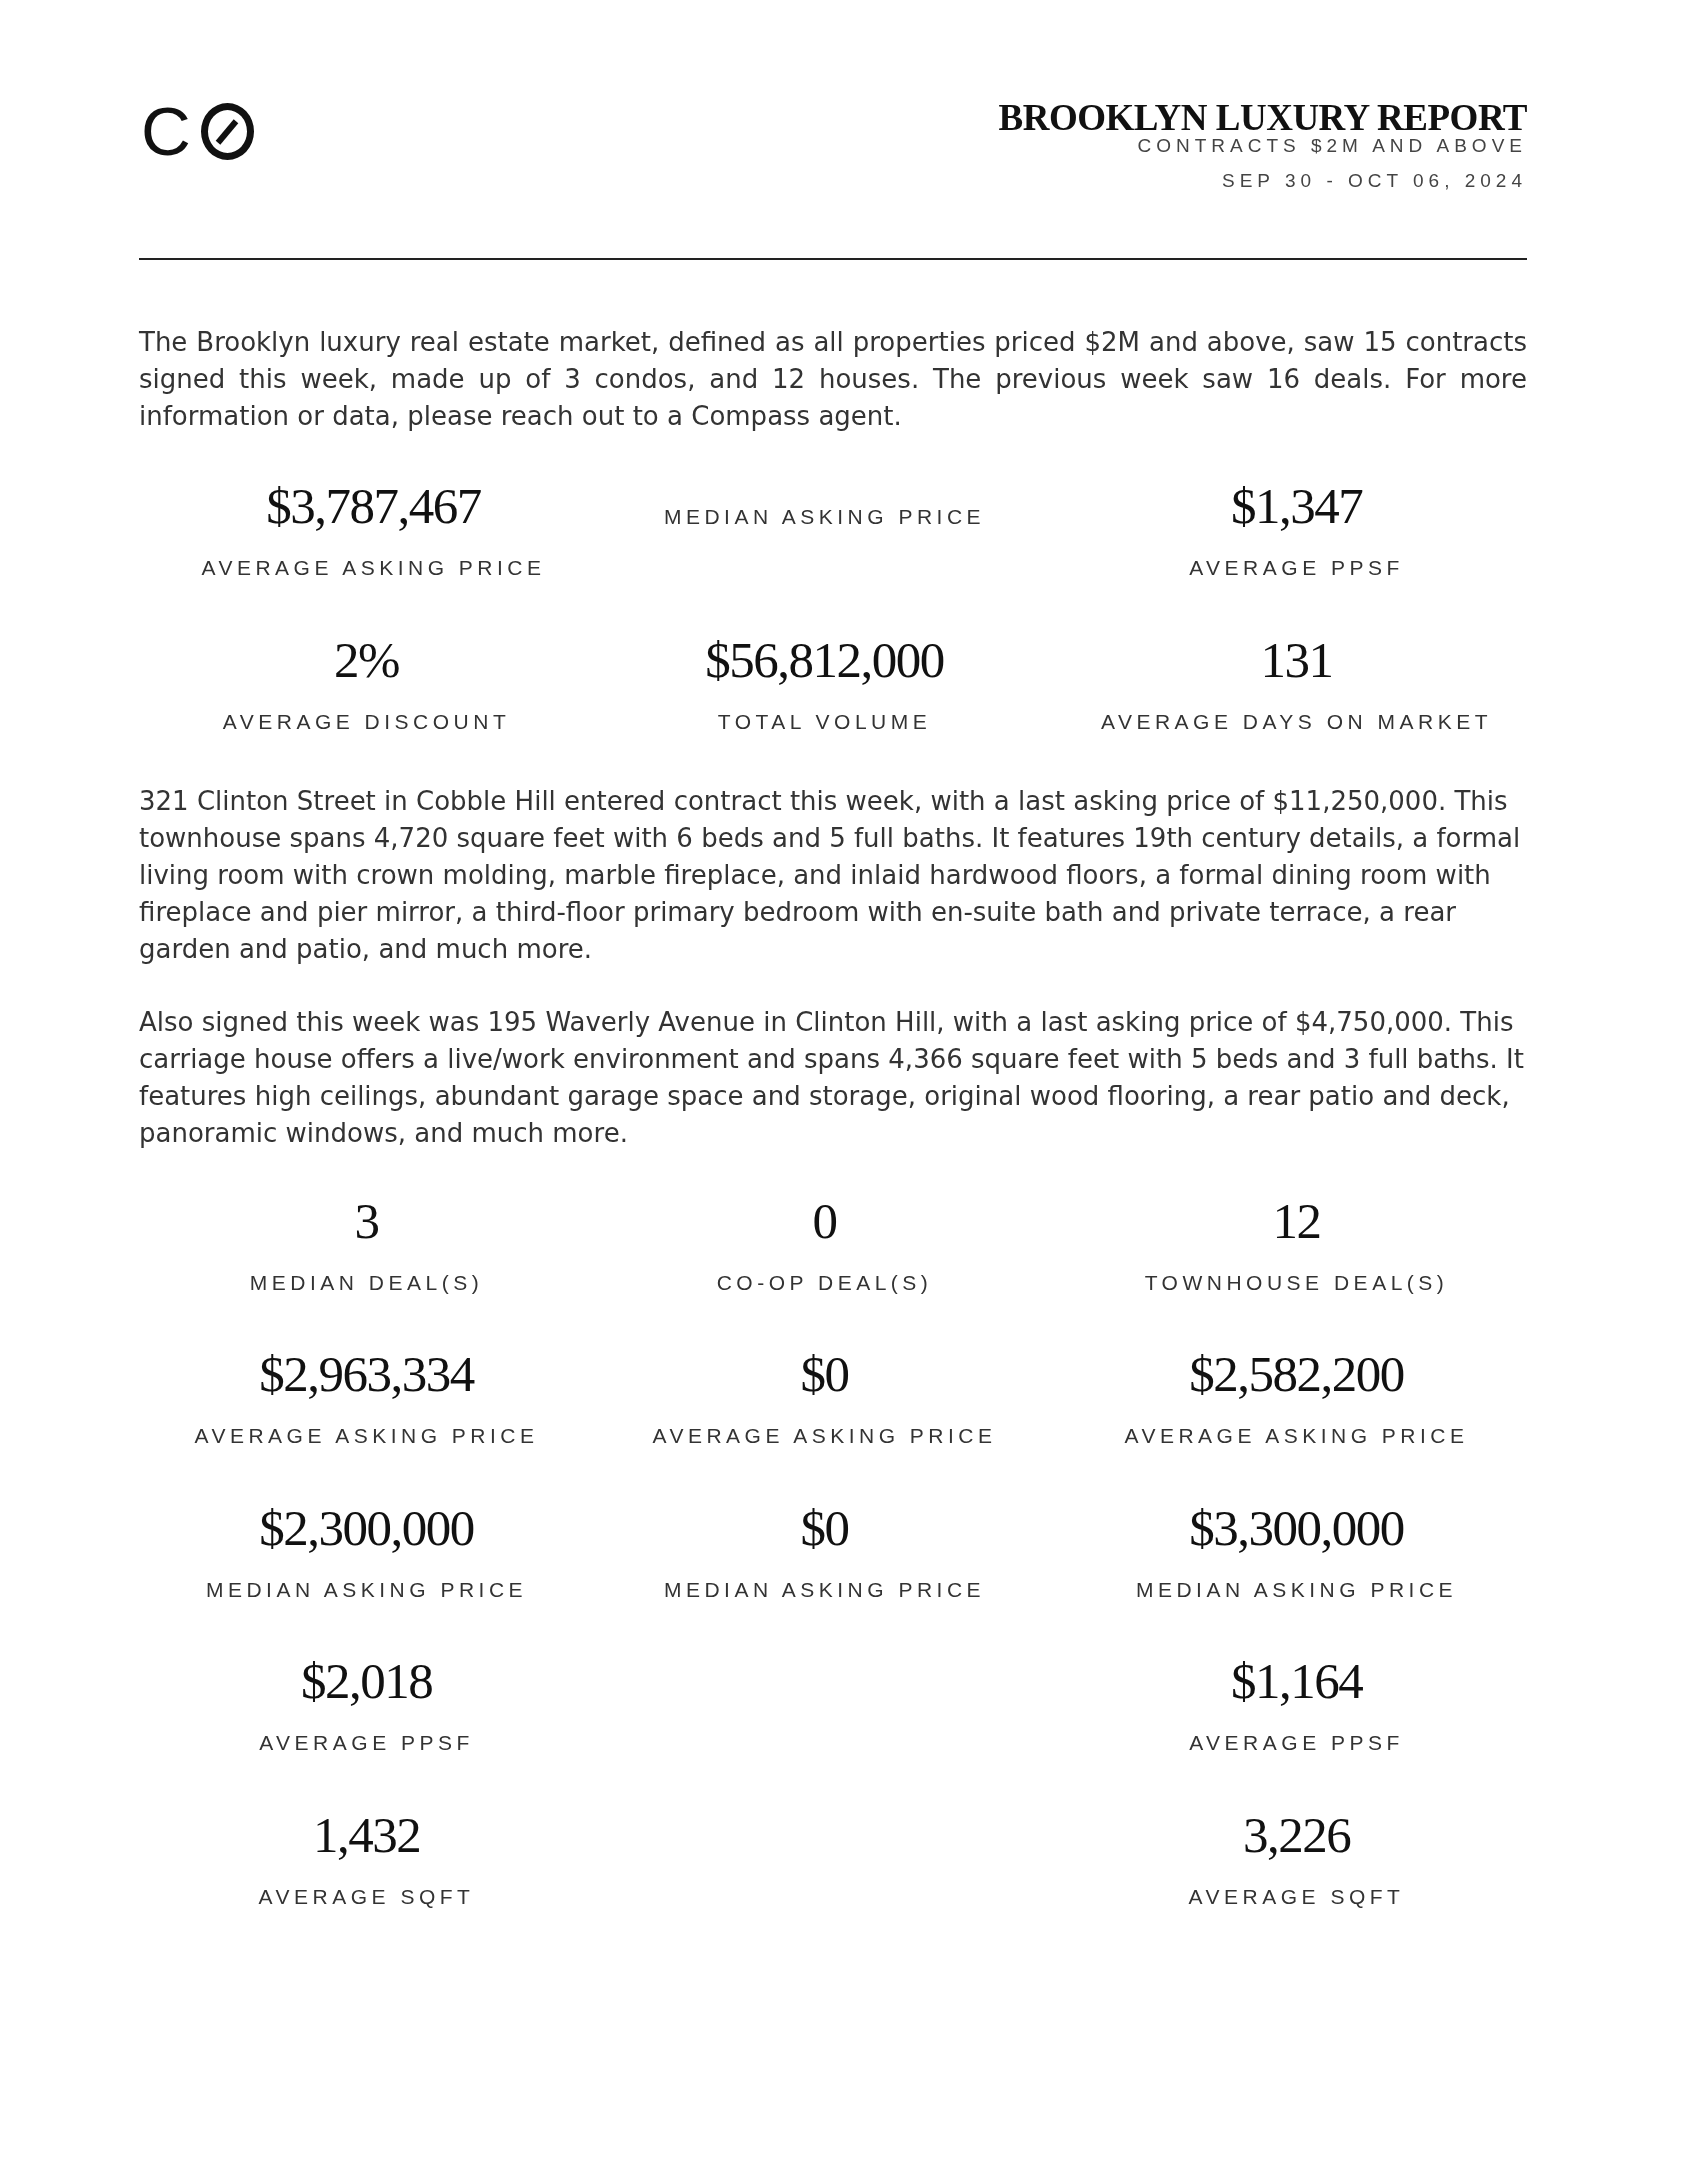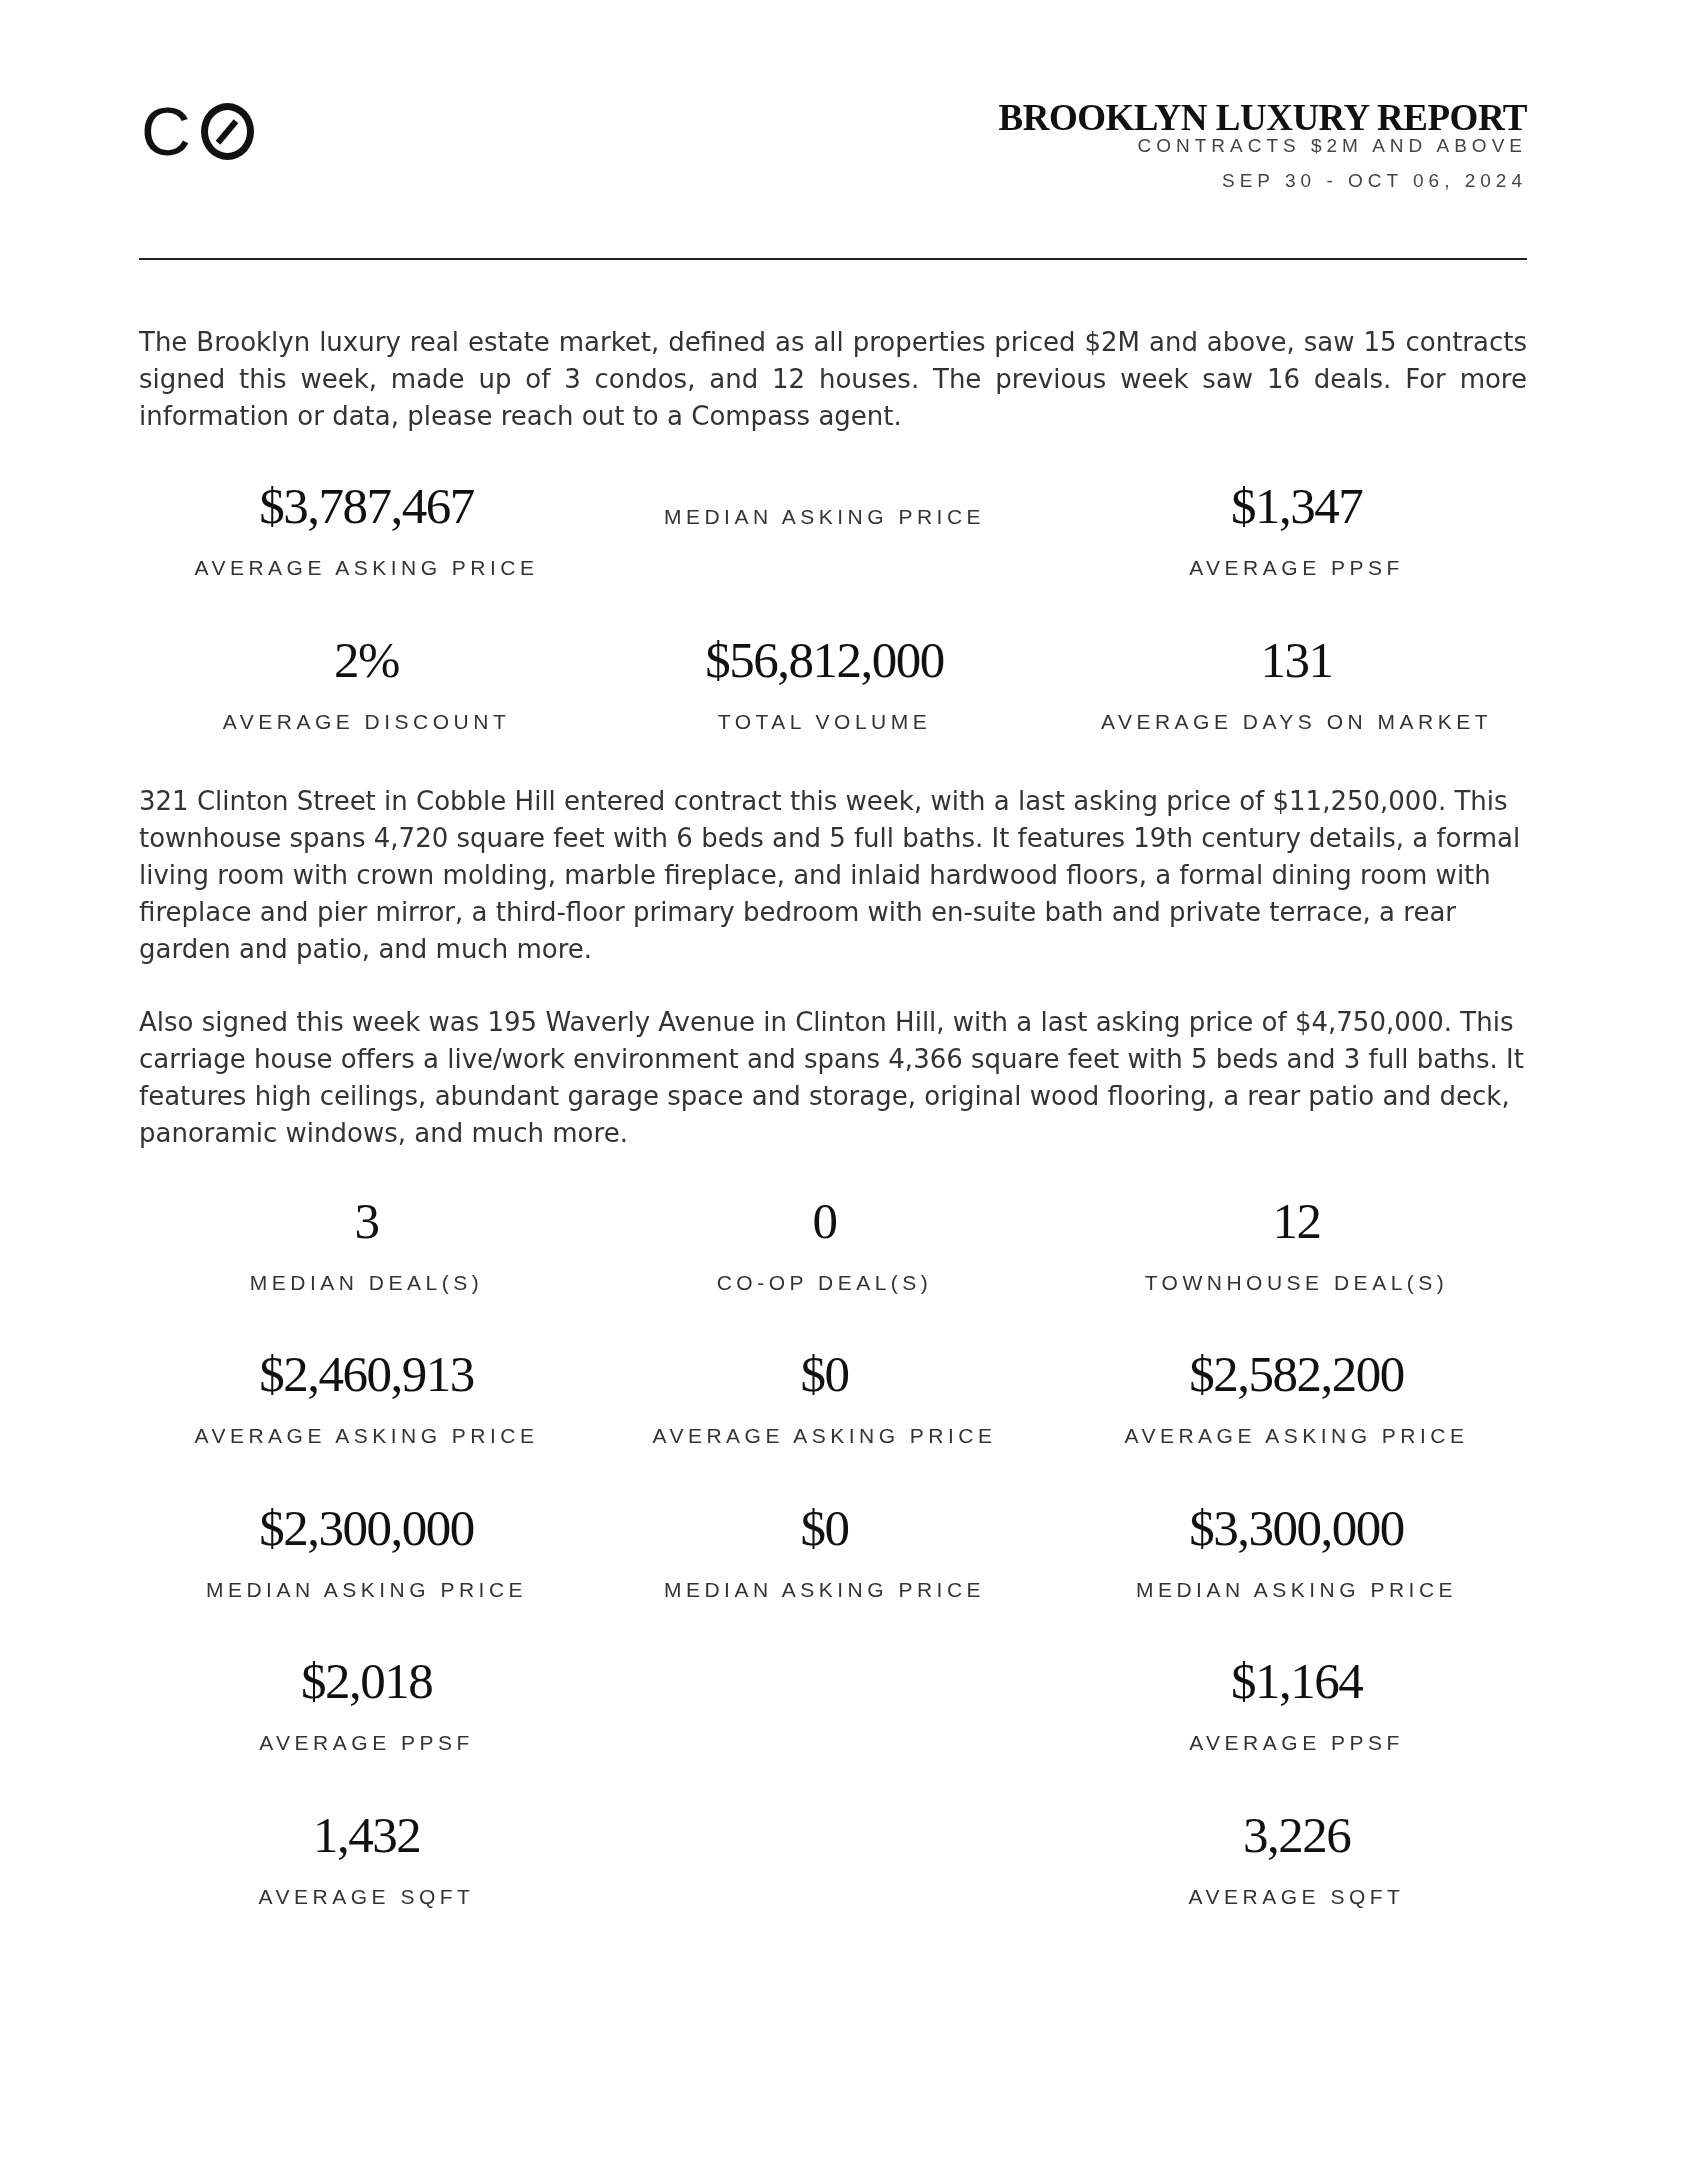--- a/index.html
+++ b/index.html
@@ -33,21 +33,21 @@
   <h1 class="report-title">BROOKLYN LUXURY REPORT</h1>
   <div class="report-sub">CONTRACTS $2M AND ABOVE</div>
   <div class="report-date">SEP 30 - OCT 06, 2024</div>
 </div>
 
 <div class="rule"></div>
 
 <p class="para justify" style="top:324px;">The Brooklyn luxury real estate market, defined as all properties priced $2M and above, saw 15 contracts signed this week, made up of 3 condos, and 12 houses. The previous week saw 16 deals. For more information or data, please reach out to a Compass agent.</p>
 
 <div>
-  <div class="stat" style="left:139px; top:481px;">
+  <div class="stat" style="left:146px; top:481px;">
     <div class="stat-value">$3,787,467</div>
     <div class="stat-label">AVERAGE ASKING PRICE</div>
   </div>
   <div class="stat" style="left:597px; top:481px;">
     <div class="stat-label">MEDIAN ASKING PRICE</div>
   </div>
   <div class="stat" style="left:1069px; top:481px;">
     <div class="stat-value">$1,347</div>
     <div class="stat-label">AVERAGE PPSF</div>
   </div>
@@ -67,21 +67,21 @@
 
 <p class="para" style="top:783px;">321 Clinton Street in Cobble Hill entered contract this week, with a last asking price of $11,250,000. This townhouse spans 4,720 square feet with 6 beds and 5 full baths. It features 19th century details, a formal living room with crown molding, marble fireplace, and inlaid hardwood floors, a formal dining room with fireplace and pier mirror, a third-floor primary bedroom with en-suite bath and private terrace, a rear garden and patio, and much more.</p>
 <p class="para" style="top:1004px;">Also signed this week was 195 Waverly Avenue in Clinton Hill, with a last asking price of $4,750,000. This carriage house offers a live/work environment and spans 4,366 square feet with 5 beds and 3 full baths. It features high ceilings, abundant garage space and storage, original wood flooring, a rear patio and deck, panoramic windows, and much more.</p>
 
 <div>
   <div class="stat" style="left:139px; top:1196px;">
     <div class="stat-value">3</div>
     <div class="stat-label">MEDIAN DEAL(S)</div>
   </div>
   <div class="stat" style="left:139px; top:1349px;">
-    <div class="stat-value">$2,460,913</div>
+    <div class="stat-value">$2,963,334</div>
     <div class="stat-label">AVERAGE ASKING PRICE</div>
   </div>
   <div class="stat" style="left:139px; top:1503px;">
     <div class="stat-value">$2,300,000</div>
     <div class="stat-label">MEDIAN ASKING PRICE</div>
   </div>
   <div class="stat" style="left:139px; top:1656px;">
     <div class="stat-value">$2,018</div>
     <div class="stat-label">AVERAGE PPSF</div>
   </div>

